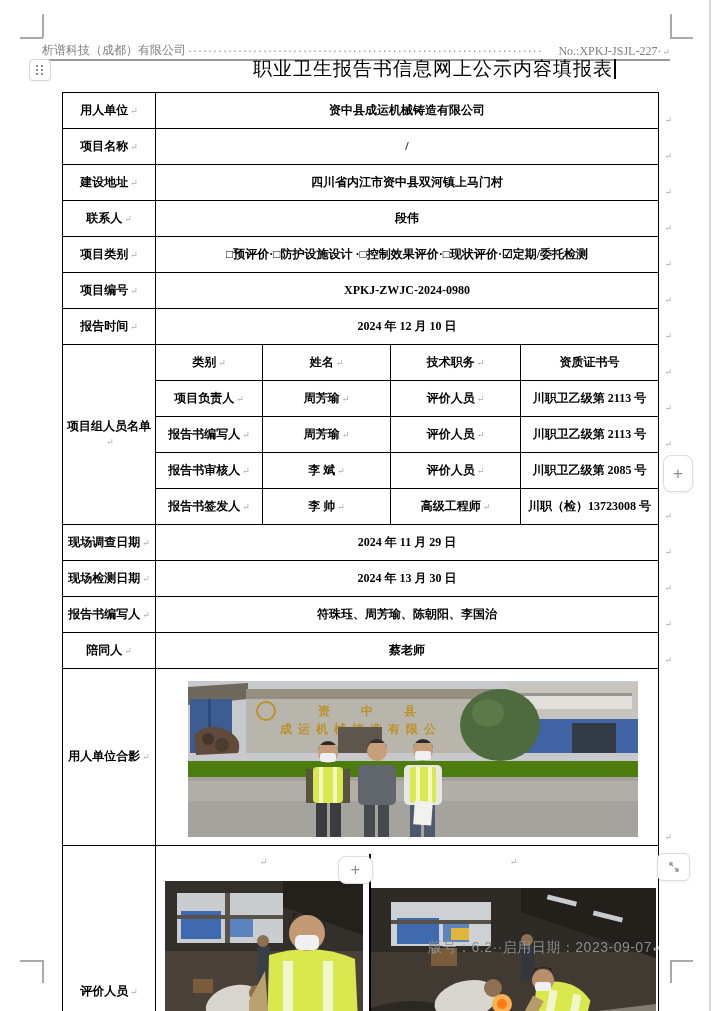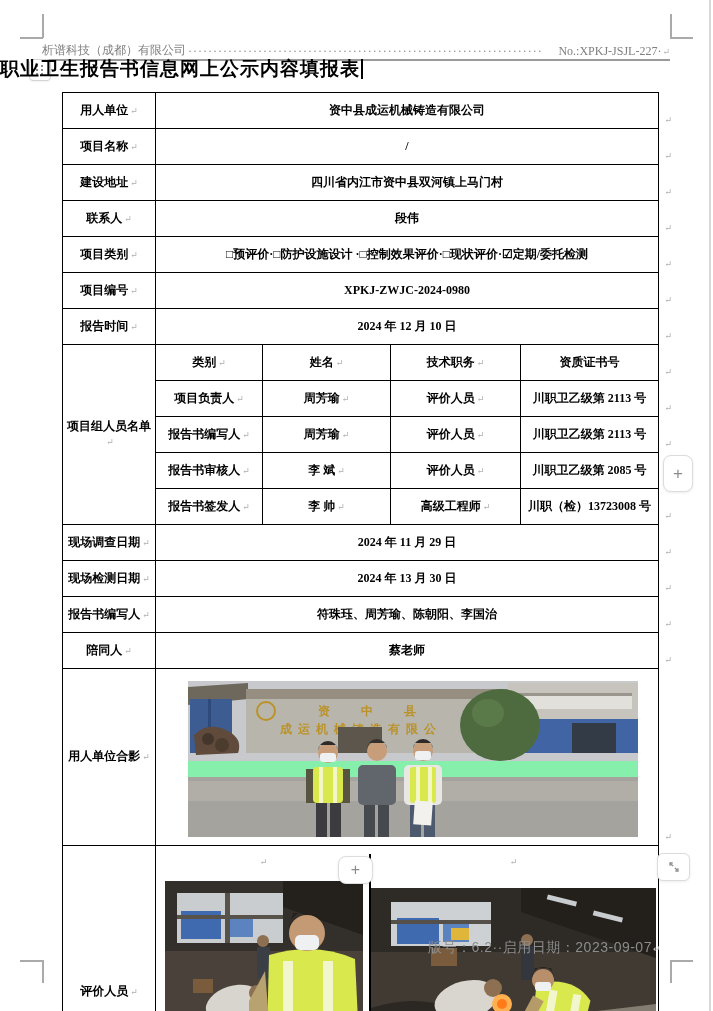--- a/index.html
+++ b/index.html
@@ -14,41 +14,41 @@
        font-size:12px;color:#7f7f7f;white-space:nowrap;margin-top:12px;}
   .hdr-dots{flex:1;overflow:hidden;letter-spacing:1px;color:#8a8a8a;margin:0 2px;}
   .hdr-no::after{content:"↵";font-size:9px;color:#b5b5b5;margin-left:1px;}
   
   .handle{position:absolute;left:29px;top:59px;width:20px;height:20px;border:1px solid #d4d4d4;
           border-radius:4px;background:#fff;display:flex;align-items:center;justify-content:center;
           box-shadow:0 1px 2px rgba(0,0,0,.05);cursor:grab;}
   .handle-dots{display:grid;grid-template-columns:3px 3px;grid-auto-rows:3px;gap:1px 2px;}
   .handle-dots i{width:2px;height:2px;background:#8c8c8c;}
   
-  .title{position:absolute;left:0;top:56px;width:697px;text-align:left;
-         font-size:19px;font-weight:bold;letter-spacing:1px;}
+  .title{position:absolute;left:0;top:56px;width:616px;text-align:right;
+         font-size:19px;font-weight:normal;letter-spacing:1px;}
   .caret{display:inline-block;width:2px;height:20px;background:#000;vertical-align:-4px;margin-left:1px;}
   
   table.doc{position:absolute;left:62px;top:92px;border-collapse:collapse;table-layout:fixed;
             width:596px;font-size:12px;font-weight:bold;}
   table.doc td{border:1.5px solid #000;text-align:center;vertical-align:middle;
                padding:8px 2px;height:19px;line-height:15px;position:relative;overflow:visible;}
   td.rlab{width:90px;}
   tr td.rowend::after{content:"↵";position:absolute;right:-14px;bottom:0;font-size:9px;
                       color:#b0b0b0;font-weight:normal;}
   .pm::after{content:"↵";font-size:9px;color:#b0b0b0;font-weight:normal;margin-left:2px;}
   
   td.groupcell{height:177px;padding:0;}
   td.workcell{height:276px;padding:0;}
   .work-wrap{display:flex;width:100%;height:276px;}
   .work-left{width:211px;border-right:2px solid #000;display:flex;flex-direction:column;align-items:center;}
   .work-right{flex:1;display:flex;flex-direction:column;align-items:center;}
   .cellmark{height:14px;line-height:14px;width:100%;text-align:center;}
   .cellmark::after{content:"↵";font-size:9px;color:#b0b0b0;font-weight:normal;}
-  .photo{overflow:hidden;background:#86efac;}
+  .photo{overflow:hidden;background:#4d7c0f;}
   .photo svg{display:block;}
   .group-photo{width:450px;height:156px;margin:4px auto 0 30px;}
   .work-photo-1{width:198px;height:242px;margin-top:13px;}
   .work-photo-2{width:285px;height:230px;margin-top:20px;}
   
   .fbtn{position:absolute;background:#fff;border:1px solid #dcdcdc;border-radius:8px;
         box-shadow:0 1px 3px rgba(0,0,0,.08);display:flex;align-items:center;justify-content:center;
         color:#8c8c8c;cursor:pointer;font-family:"Liberation Sans",sans-serif;}
   .fbtn-plus-right{left:663px;top:455px;width:28px;height:35px;font-size:17px;}
   .fbtn-plus-bottom{left:338px;top:856px;width:33px;height:26px;font-size:16px;}

